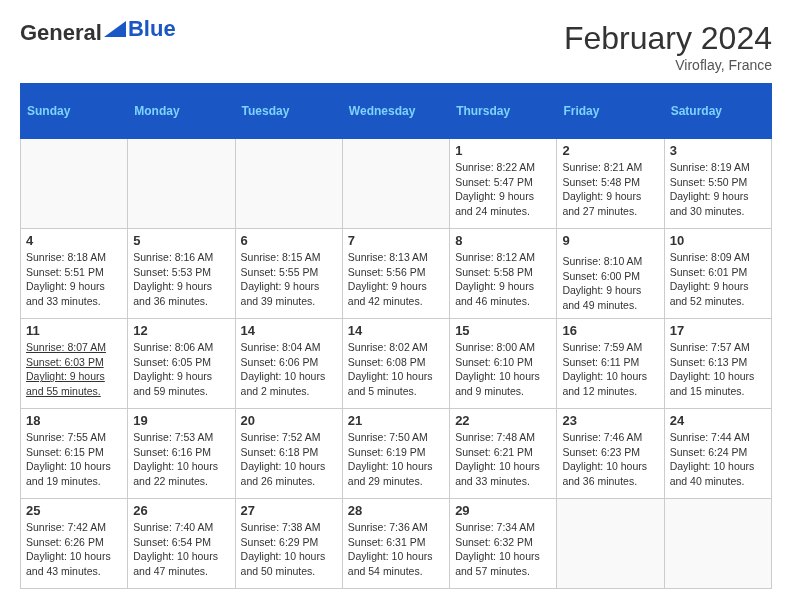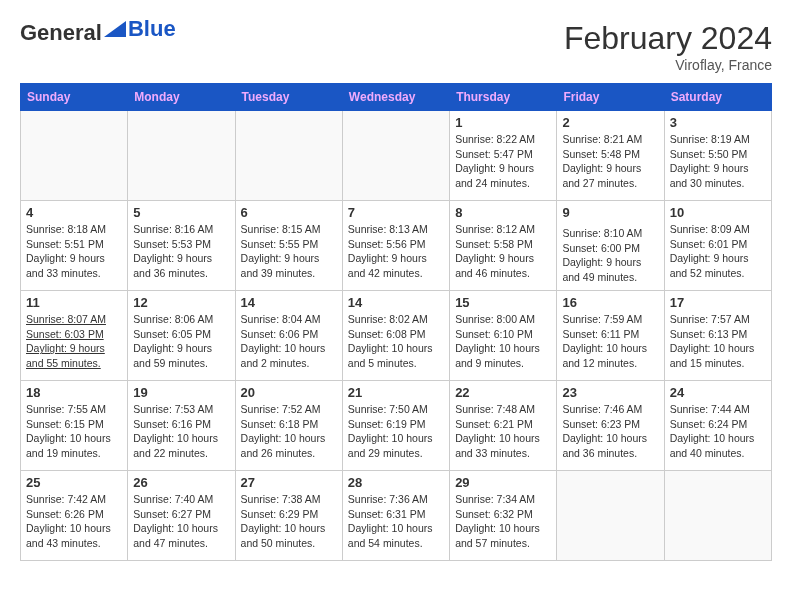--- a/index.html
+++ b/index.html
@@ -36,23 +36,23 @@
       font-size: 14px;
       color: #555;
     }
     .calendar {
       width: 100%;
       border-collapse: collapse;
       font-size: 11px;
     }
     .calendar th {
       background: #1a56c4;
-      color: #f0abfc;
+      color: #7dd3fc;
       text-align: left;
-      padding: 6px 6px;
+      padding: 20px 6px;
       font-size: 12px;
       font-weight: bold;
       border: 1px solid #1a56c4;
     }
     .calendar td {
       border: 1px solid #ccc;
       vertical-align: top;
       padding: 4px 5px;
       width: calc(100% / 7);
       height: 90px;
@@ -290,21 +290,21 @@
         <td>
           <div class="day-number">25</div>
           <div class="day-info" style="white-space: pre-line;">Sunrise: 7:42 AM
 Sunset: 6:26 PM
 Daylight: 10 hours
 and 43 minutes.</div>
         </td>
         <td>
           <div class="day-number">26</div>
           <div class="day-info" style="white-space: pre-line;">Sunrise: 7:40 AM
-Sunset: 6:27 PM
+Sunset: 6:54 PM
 Daylight: 10 hours
 and 47 minutes.</div>
         </td>
         <td>
           <div class="day-number">27</div>
           <div class="day-info" style="white-space: pre-line;">Sunrise: 7:38 AM
 Sunset: 6:29 PM
 Daylight: 10 hours
 and 50 minutes.</div>
         </td>

